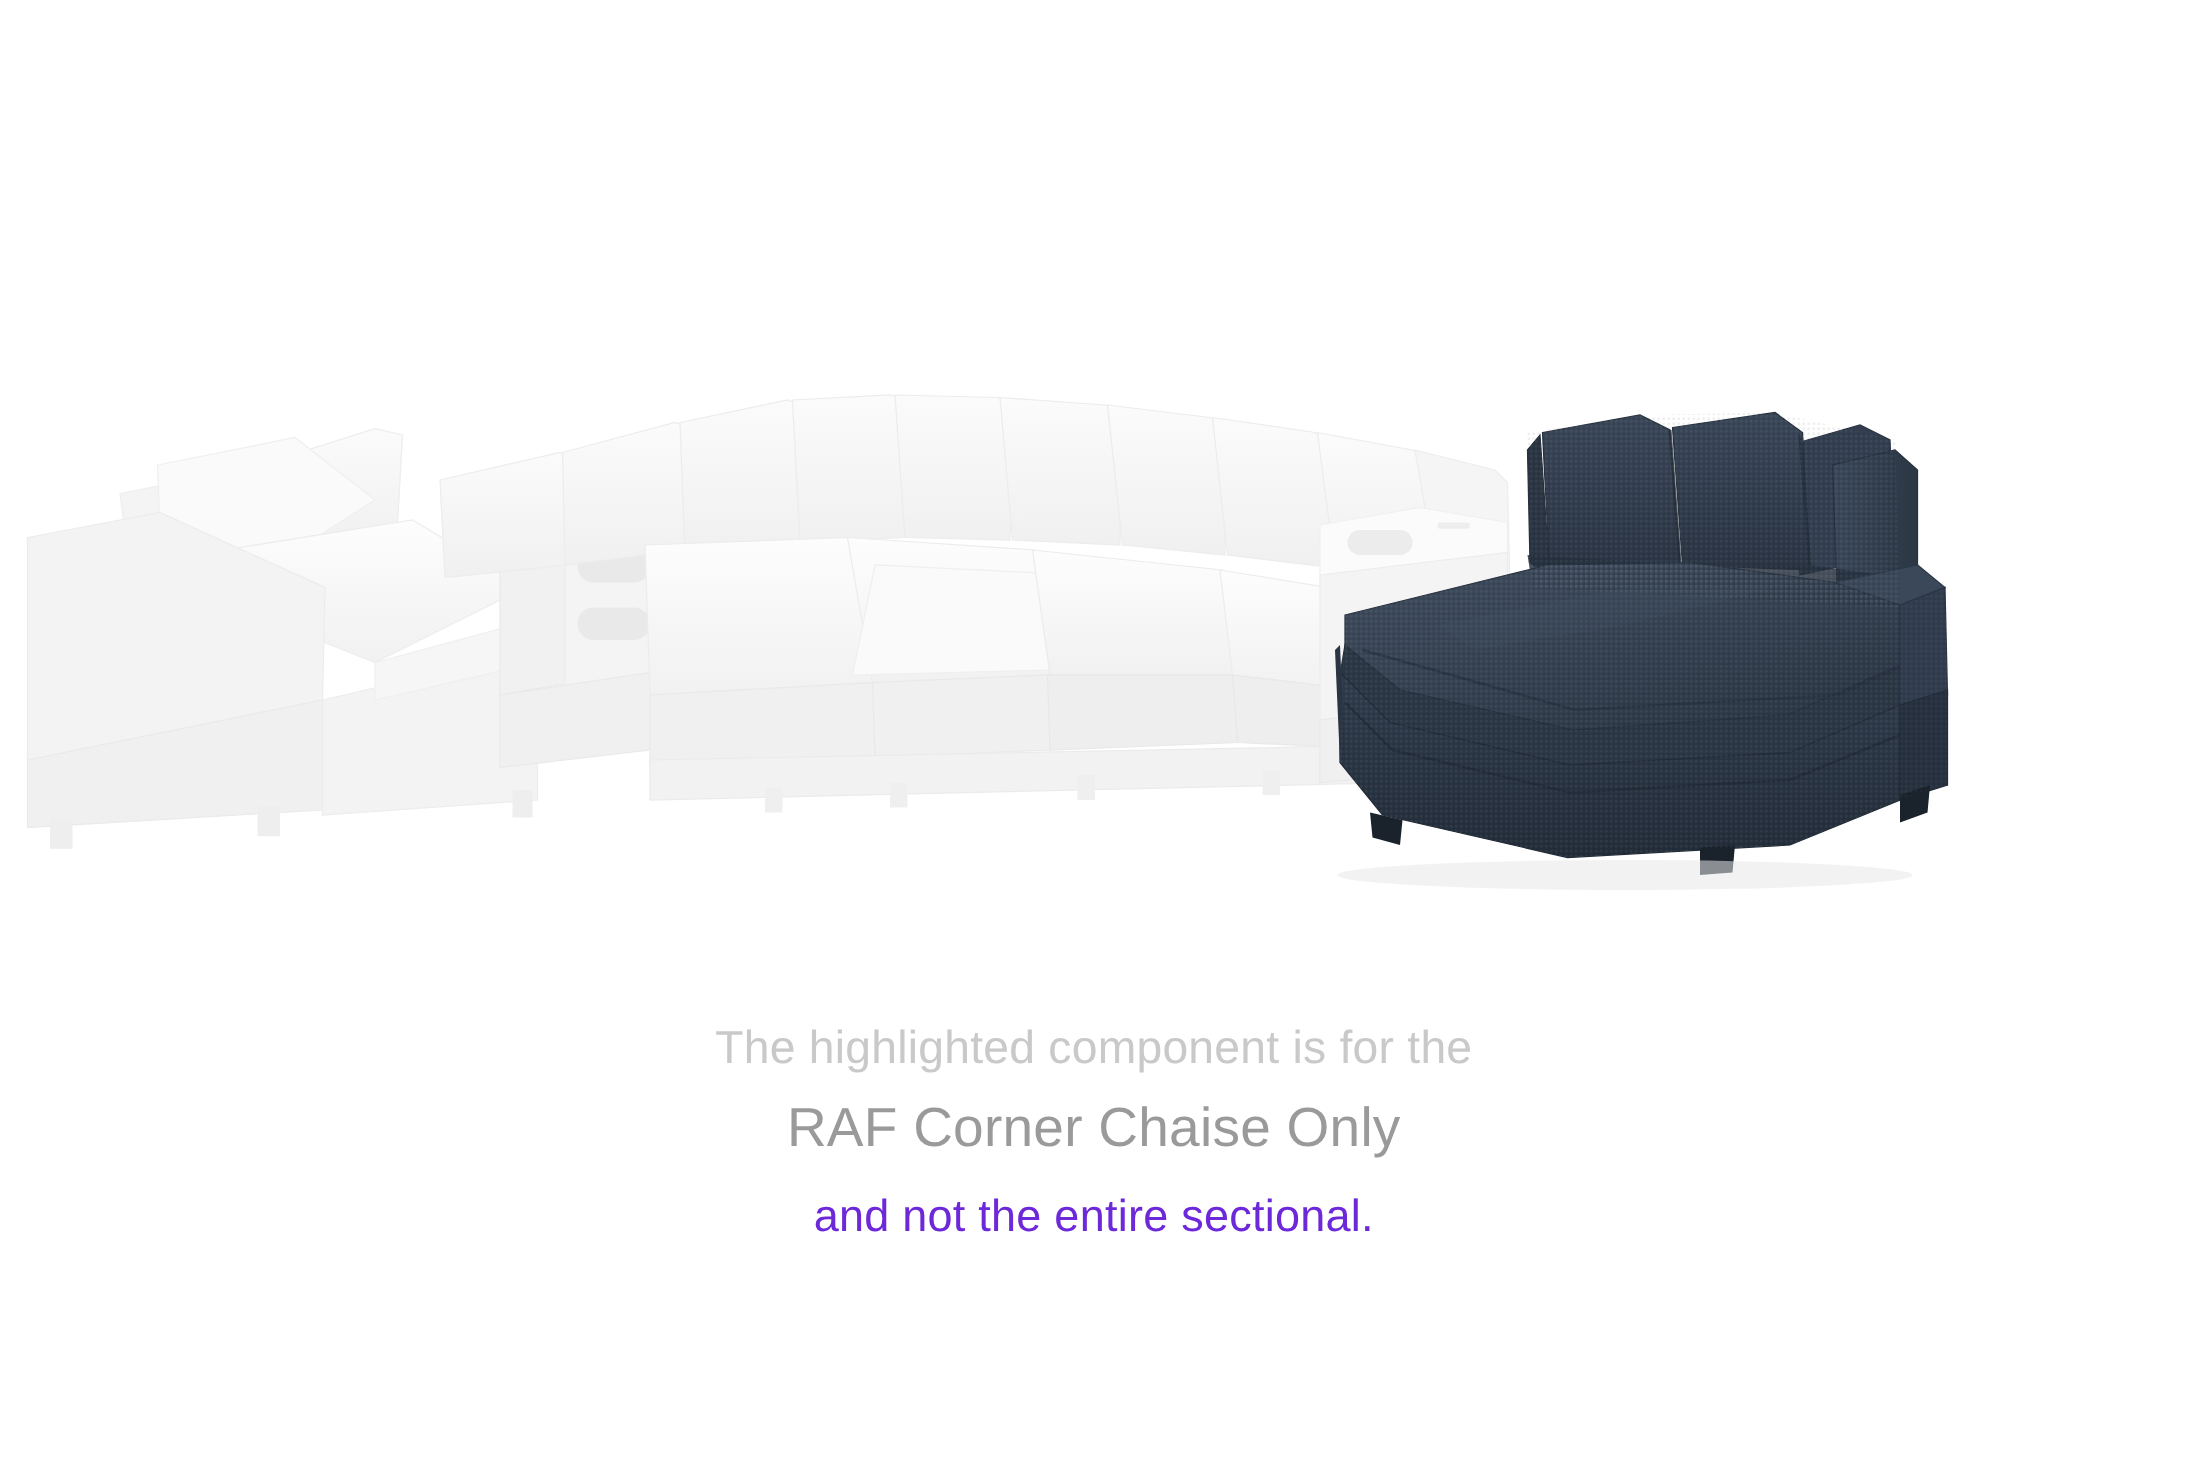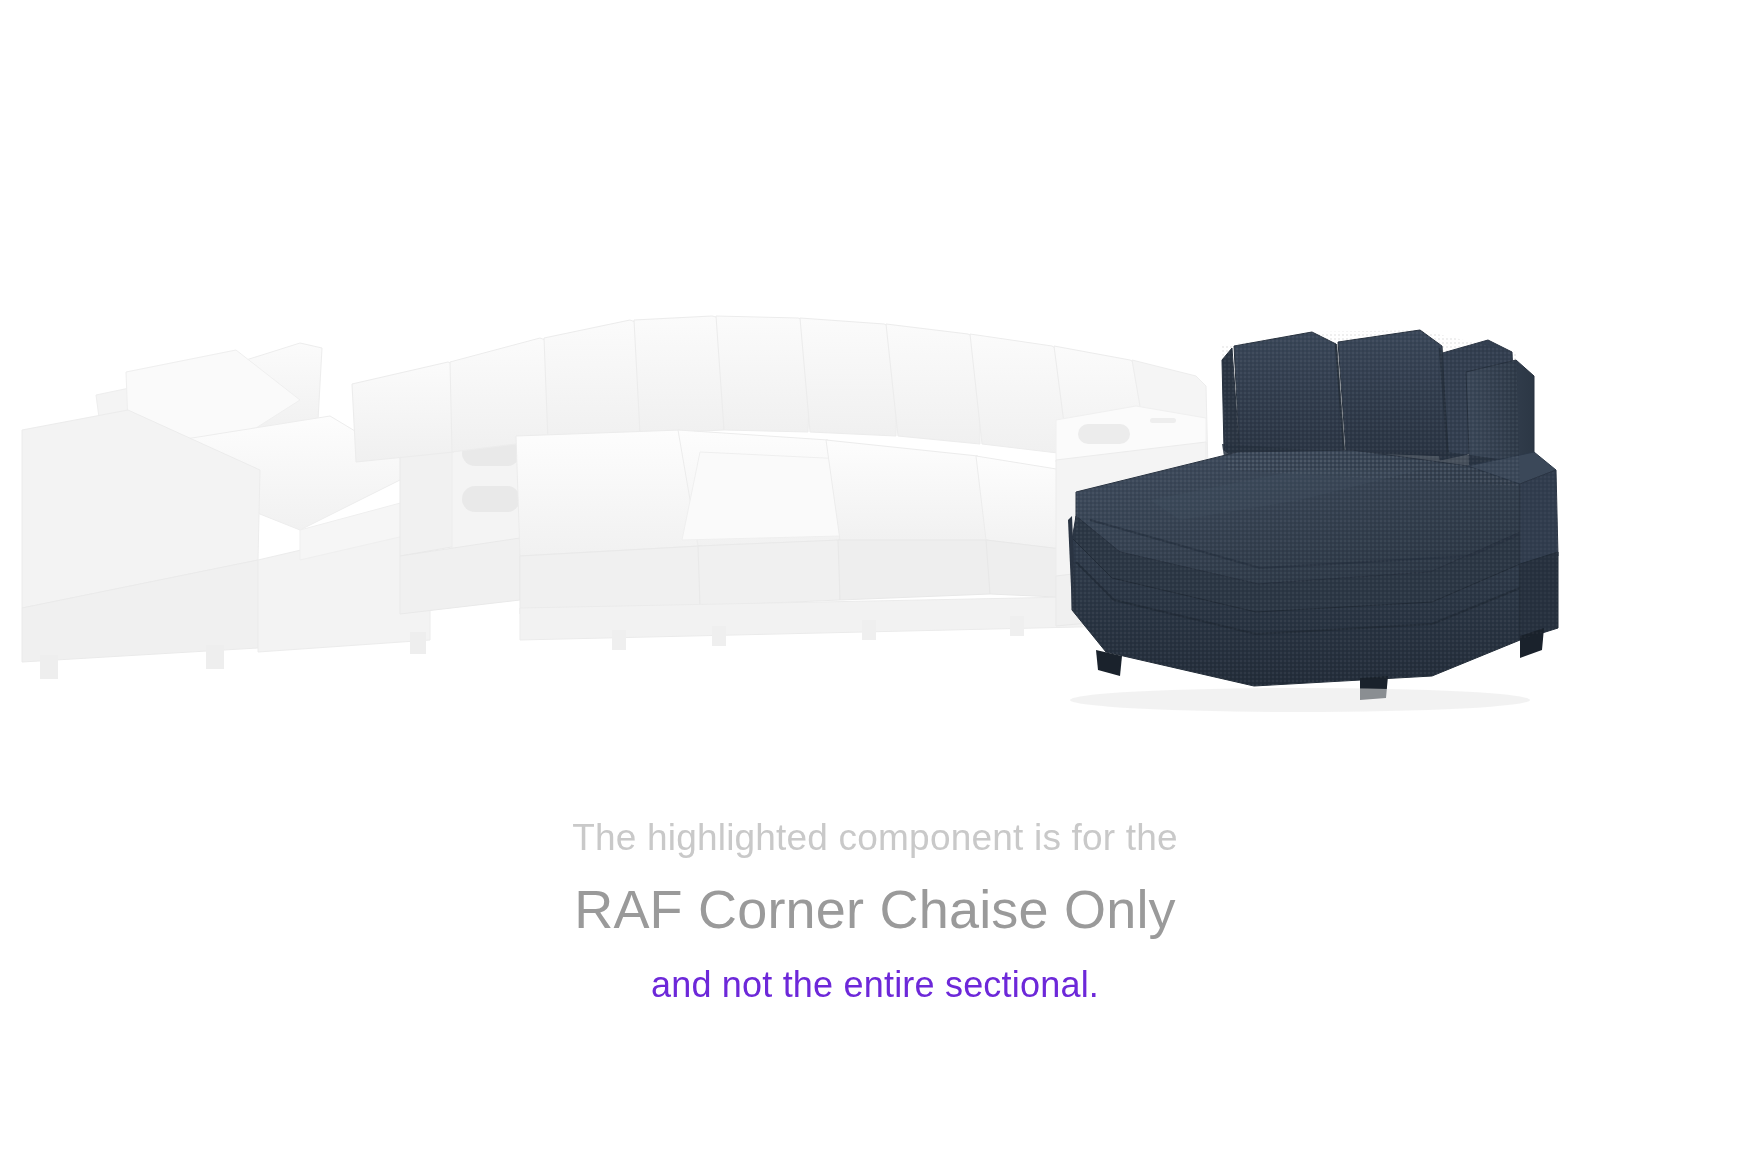--- a/index.html
+++ b/index.html
@@ -24,21 +24,21 @@
   }
   .cap-line1{
     font-size:37px;
     color:#c9c9c9;
     letter-spacing:.2px;
     line-height:1.25;
     margin:0 0 16px 0;
     font-weight:400;
   }
   .cap-line2{
-    font-size:54px;
+    font-size:44px;
     color:#9a9a9a;
     letter-spacing:.2px;
     line-height:1.2;
     margin:0 0 20px 0;
     font-weight:400;
   }
   .cap-line3{
     font-size:36px;
     color:#6d28d9;
     letter-spacing:.2px;

